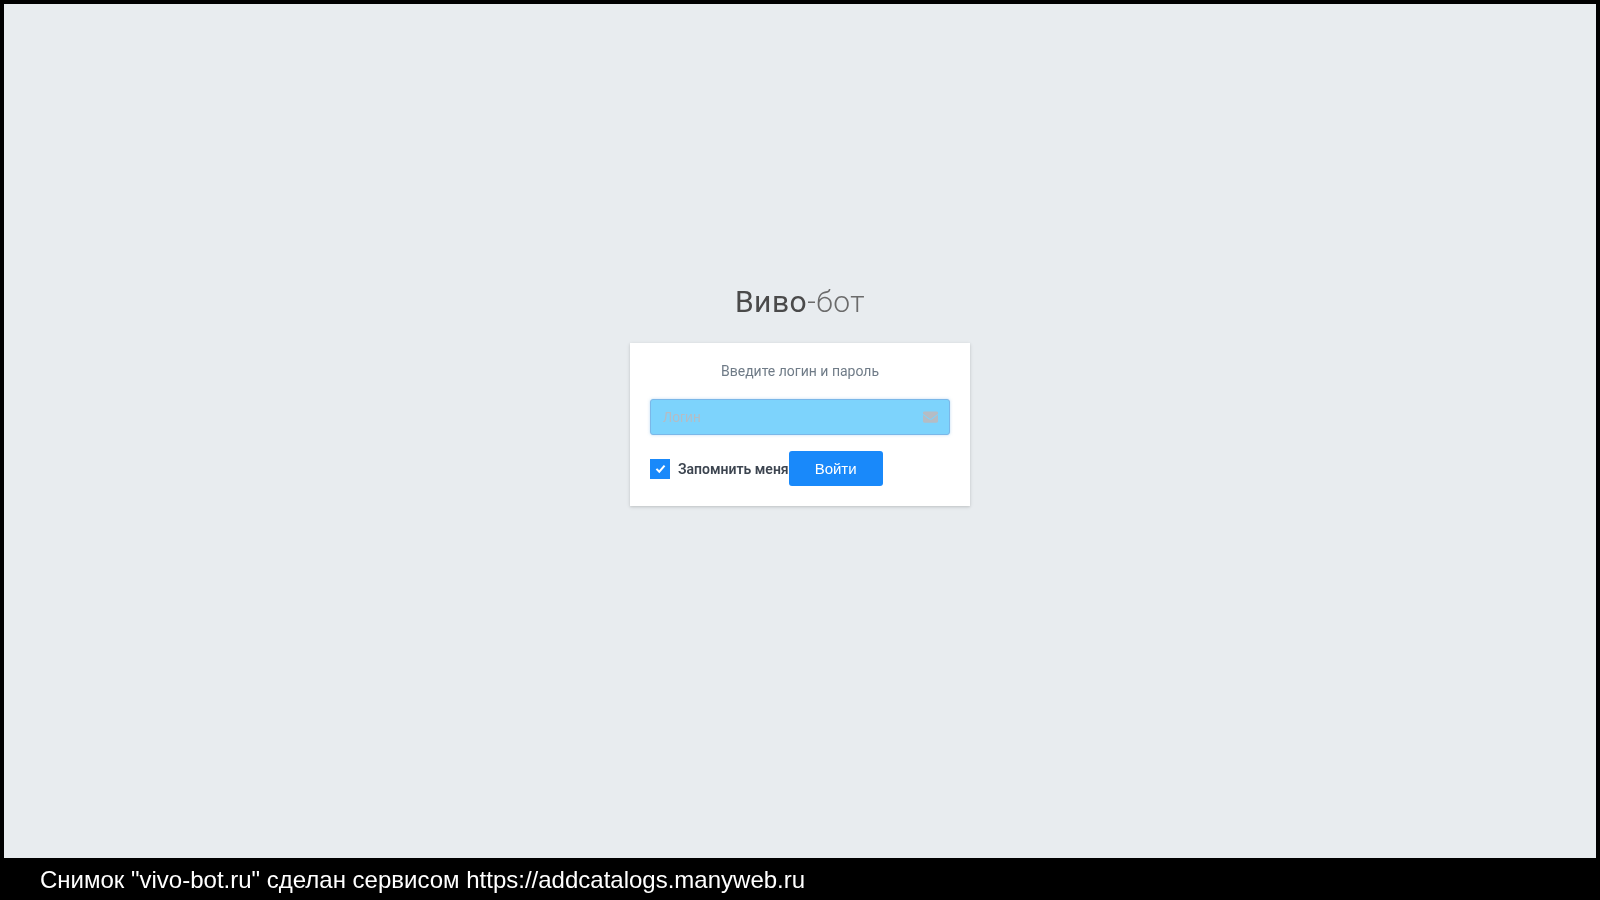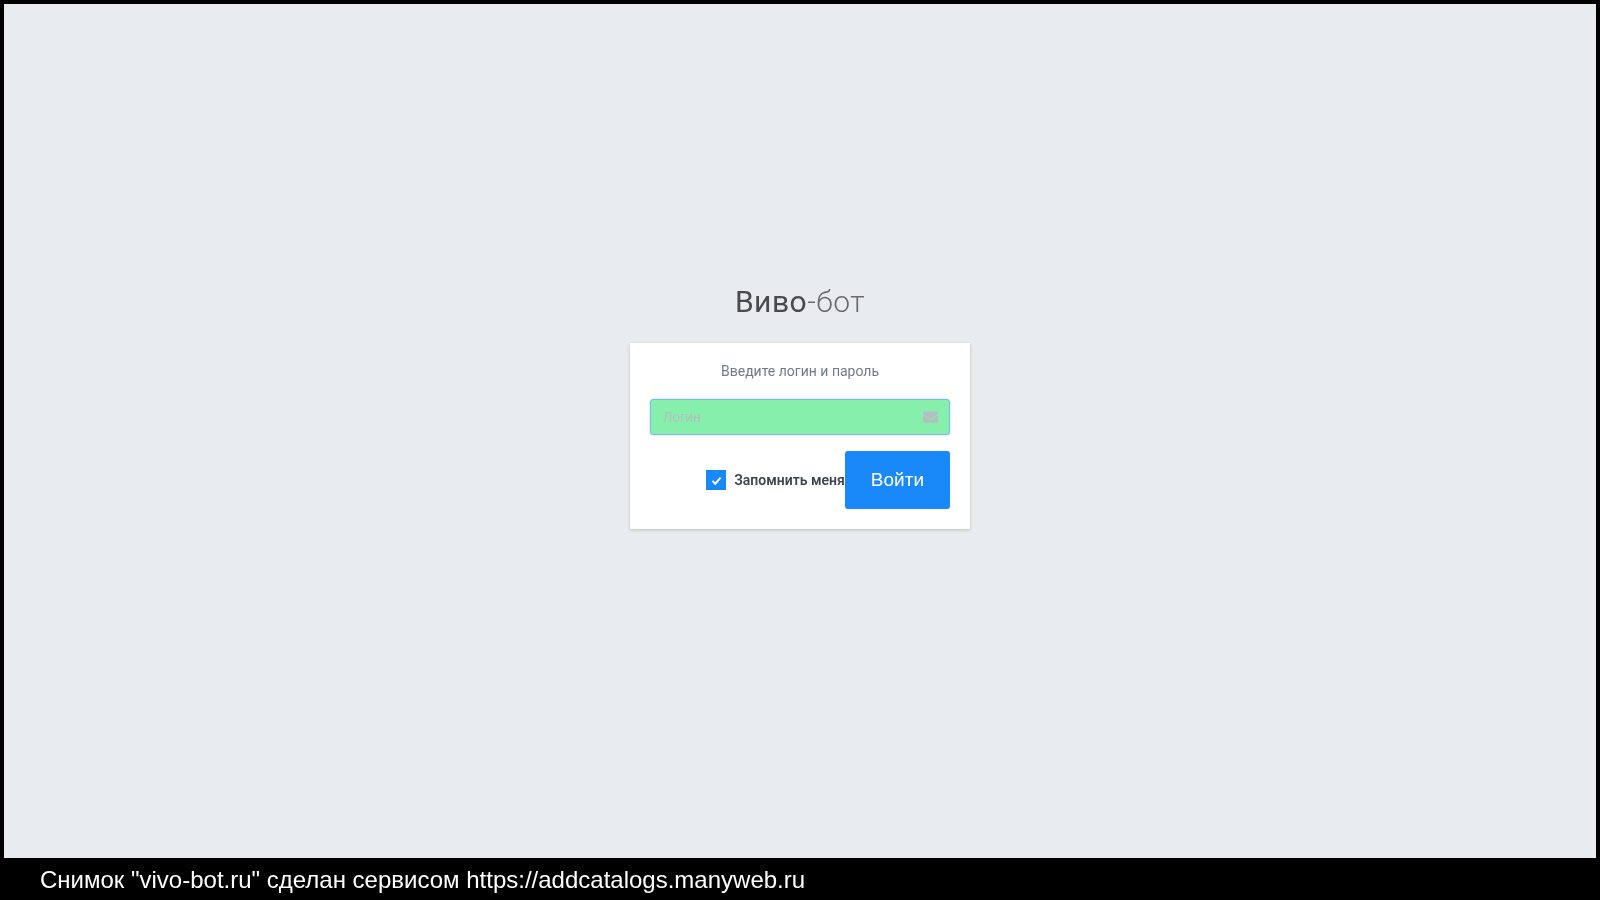--- a/index.html
+++ b/index.html
@@ -59,21 +59,21 @@
     }
     .input-group input {
       width: 100%;
       height: 36px;
       padding: 6px 38px 6px 12px;
       border: 1px solid #d6dbe0;
       border-radius: 3px;
       font-size: 14px;
       color: #555;
       outline: none;
-      background: #86efac;
+      background: #7dd3fc;
     }
     .input-group input::placeholder {
       color: #b5bcc4;
     }
     .input-group.focused input {
       border-color: #7bb7e8;
       box-shadow: 0 0 3px rgba(123,183,232,0.5);
     }
     .input-icon {
       position: absolute;
@@ -83,21 +83,21 @@
       color: #b5bcc4;
       pointer-events: none;
     }
     .input-icon svg {
       width: 15px;
       height: 15px;
       display: block;
     }
     .form-footer {
       display: flex;
-      justify-content: flex-end;
+      justify-content: flex-start;
       align-items: center;
       margin-top: 16px;
     }
     .remember {
       display: flex;
       align-items: center;
       cursor: pointer;
     }
     .checkbox {
       width: 20px;
@@ -115,22 +115,22 @@
     .remember-label {
       color: #3d4550;
       font-size: 14px;
       font-weight: 600;
     }
     .submit-btn {
       background: #1989fa;
       color: #fff;
       border: none;
       border-radius: 3px;
-      padding: 18px 26px;
-      font-size: 19px;
+      padding: 9px 26px;
+      font-size: 15px;
       cursor: pointer;
       font-weight: 400;
     }
     .bottom-bar {
       position: absolute;
       left: 0;
       right: 0;
       bottom: 0;
       height: 40px;
       background: #000;

